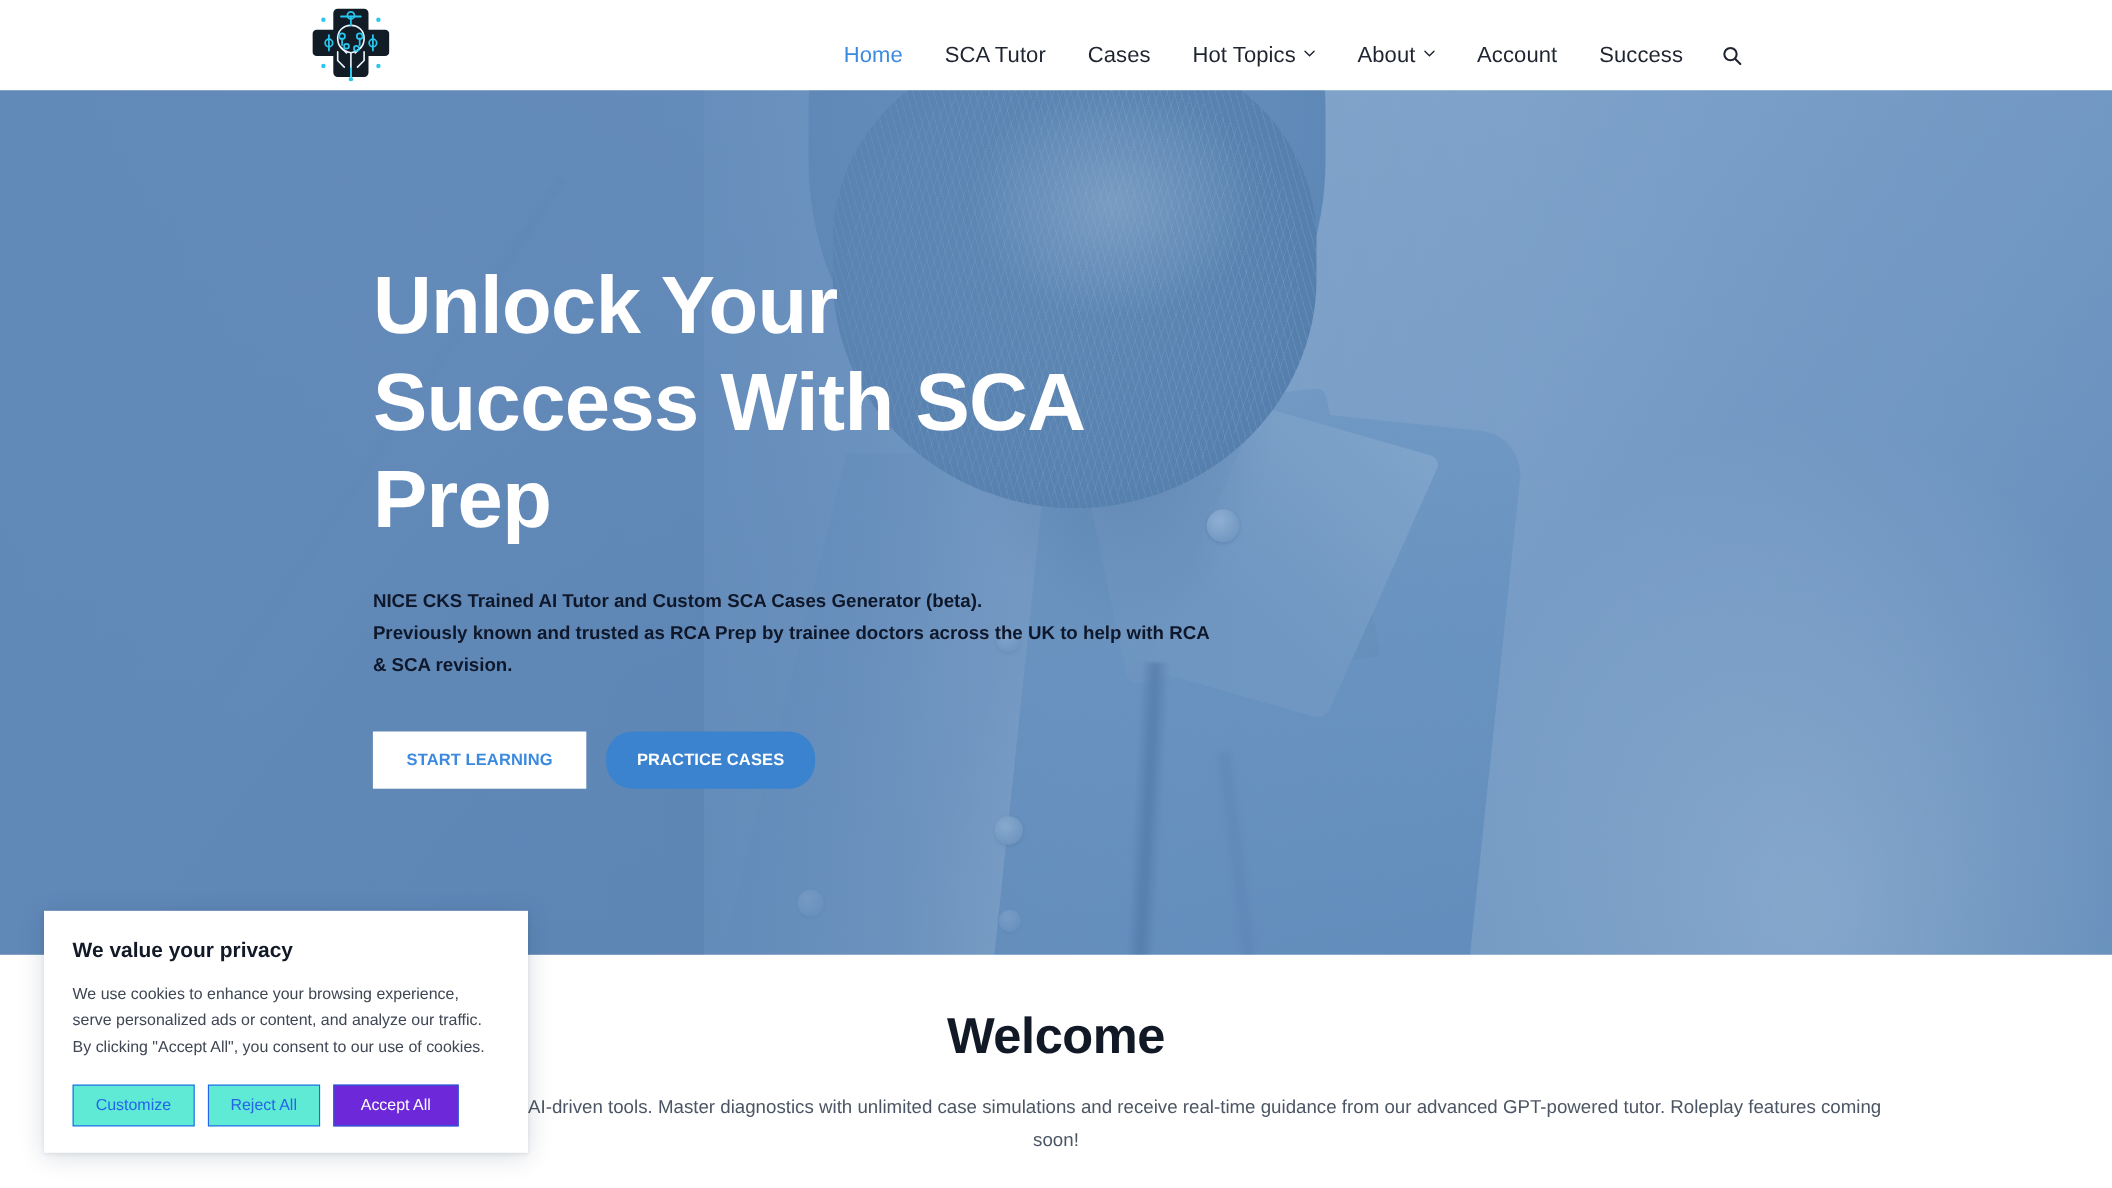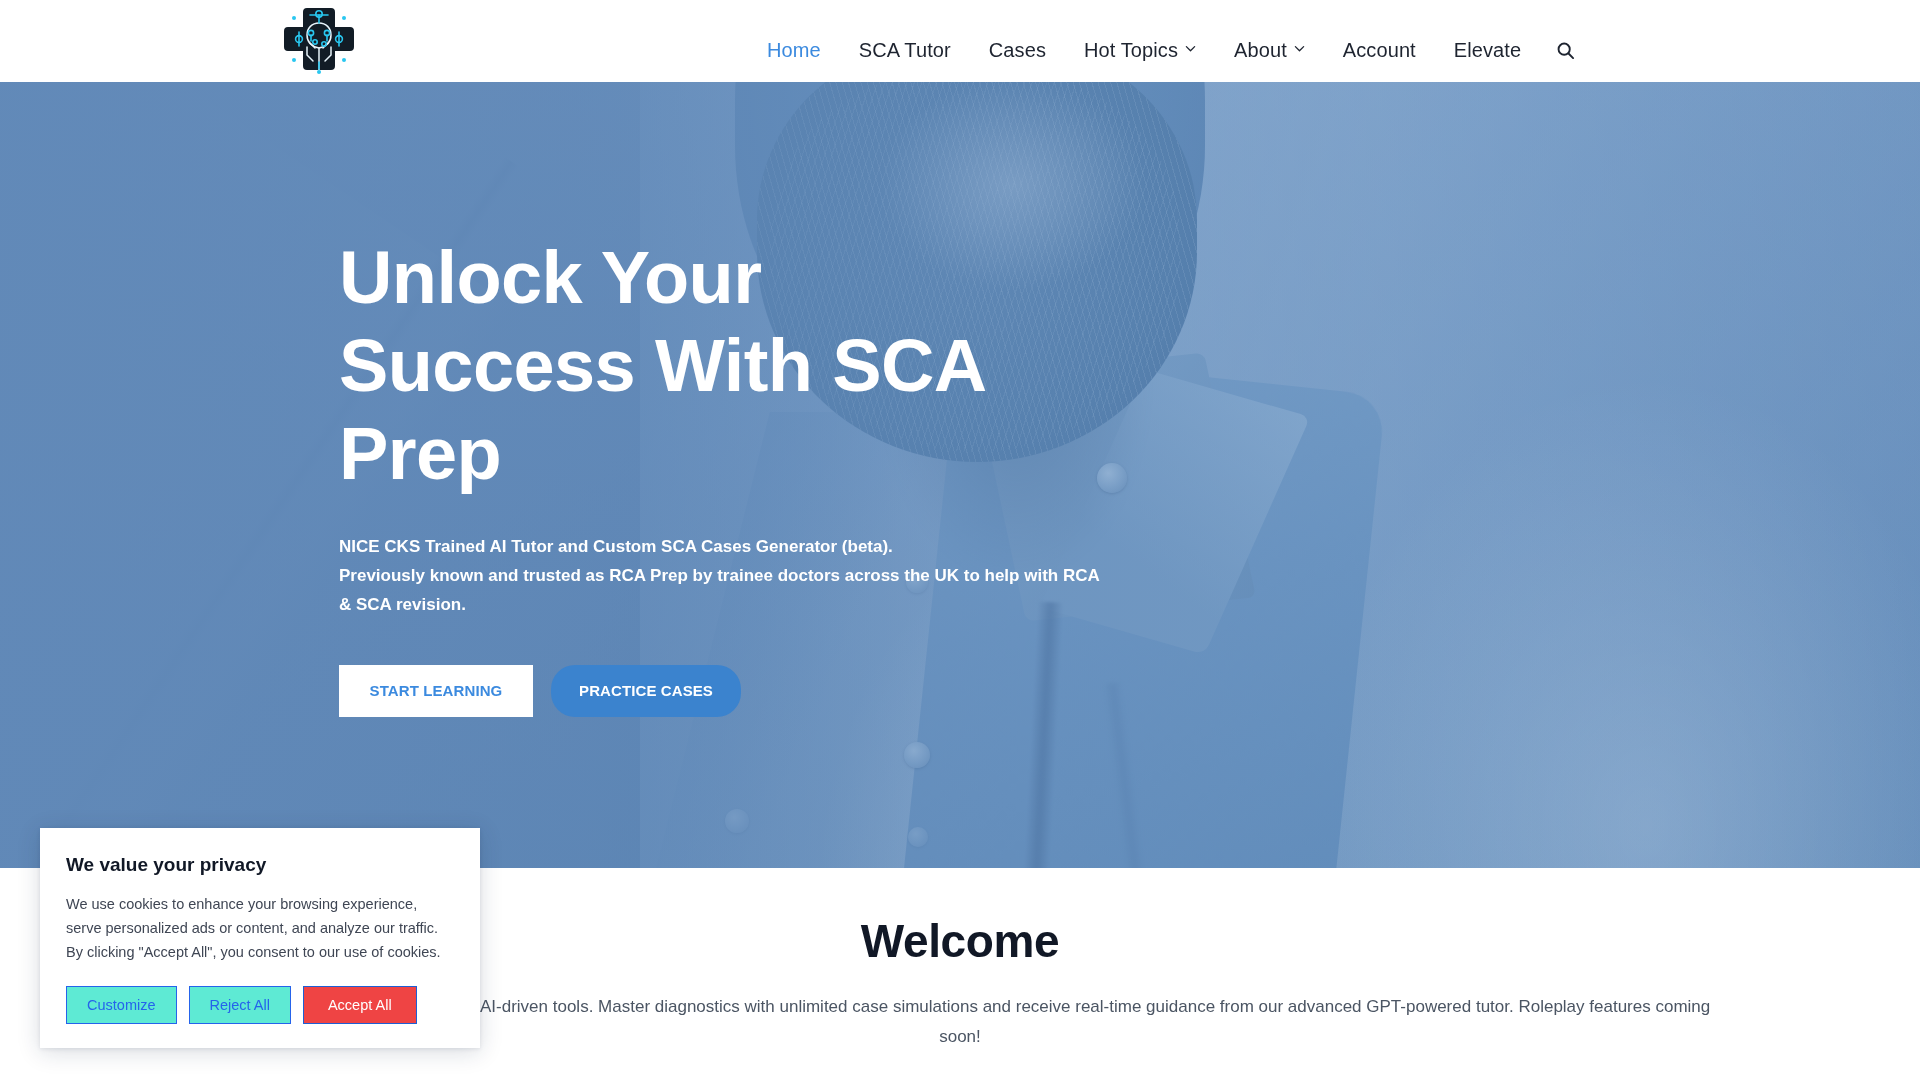--- a/index.html
+++ b/index.html
@@ -204,21 +204,21 @@
     font-weight:700;
     color:#ffffff;
     letter-spacing:-.6px;
     max-width:720px;
     margin-bottom:34px;
   }
   .hero-sub {
     font-size:17px;
     line-height:29px;
     font-weight:700;
-    color:#ffffff;
+    color:#0f172a;
     max-width:770px;
     margin-bottom:46px;
   }
   .hero-sub .l2 { display:block; }
   .hero-btns { display:flex; gap:18px; }
   .btn {
     height:52px;
     display:flex; align-items:center; justify-content:center;
     font-size:15px; font-weight:700;
     letter-spacing:.1px;
@@ -270,21 +270,21 @@
   .ck-btn {
     height:38px; flex:0 0 auto;
     display:flex; align-items:center; justify-content:center;
     font-size:14.5px;
     cursor:pointer;
     font-family:"Liberation Sans", sans-serif;
     border:1.5px solid #2563eb;
     background:#5eead4; color:#2563eb;
     padding:0 20px;
   }
-  .ck-btn.primary { background:#ef4444; border-color:#1d5fd4; color:#ffffff; padding:0 24px; }
+  .ck-btn.primary { background:#6d28d9; border-color:#1d5fd4; color:#ffffff; padding:0 24px; }
 </style>
 </head>
 <body>
 
 <div class="page">
 
   <div class="header">
 
     <a class="logo-wrap">
       <svg class="logo-svg" width="70" height="70" viewBox="0 0 70 70">
@@ -358,21 +358,21 @@
               <path d="M1.5 4 L6 8.5 L10.5 4" fill="none" stroke="#1e2430" stroke-width="1.4" stroke-linecap="round" stroke-linejoin="round"></path>
             </svg>
         </span>
       </div>
 
       <div class="nav-item">
         <span>Account</span>
       </div>
 
       <div class="nav-item">
-        <span>Elevate</span>
+        <span>Success</span>
       </div>
 
       <div class="search-btn">
         <svg width="19" height="19" viewBox="0 0 20 20">
           <circle cx="8.6" cy="8.6" r="5.9" fill="none" stroke="#1e2430" stroke-width="2"></circle>
           <path d="M13.2 13.2 L18 18" stroke="#1e2430" stroke-width="2" stroke-linecap="round"></path>
         </svg>
       </div>
 
     </nav>

